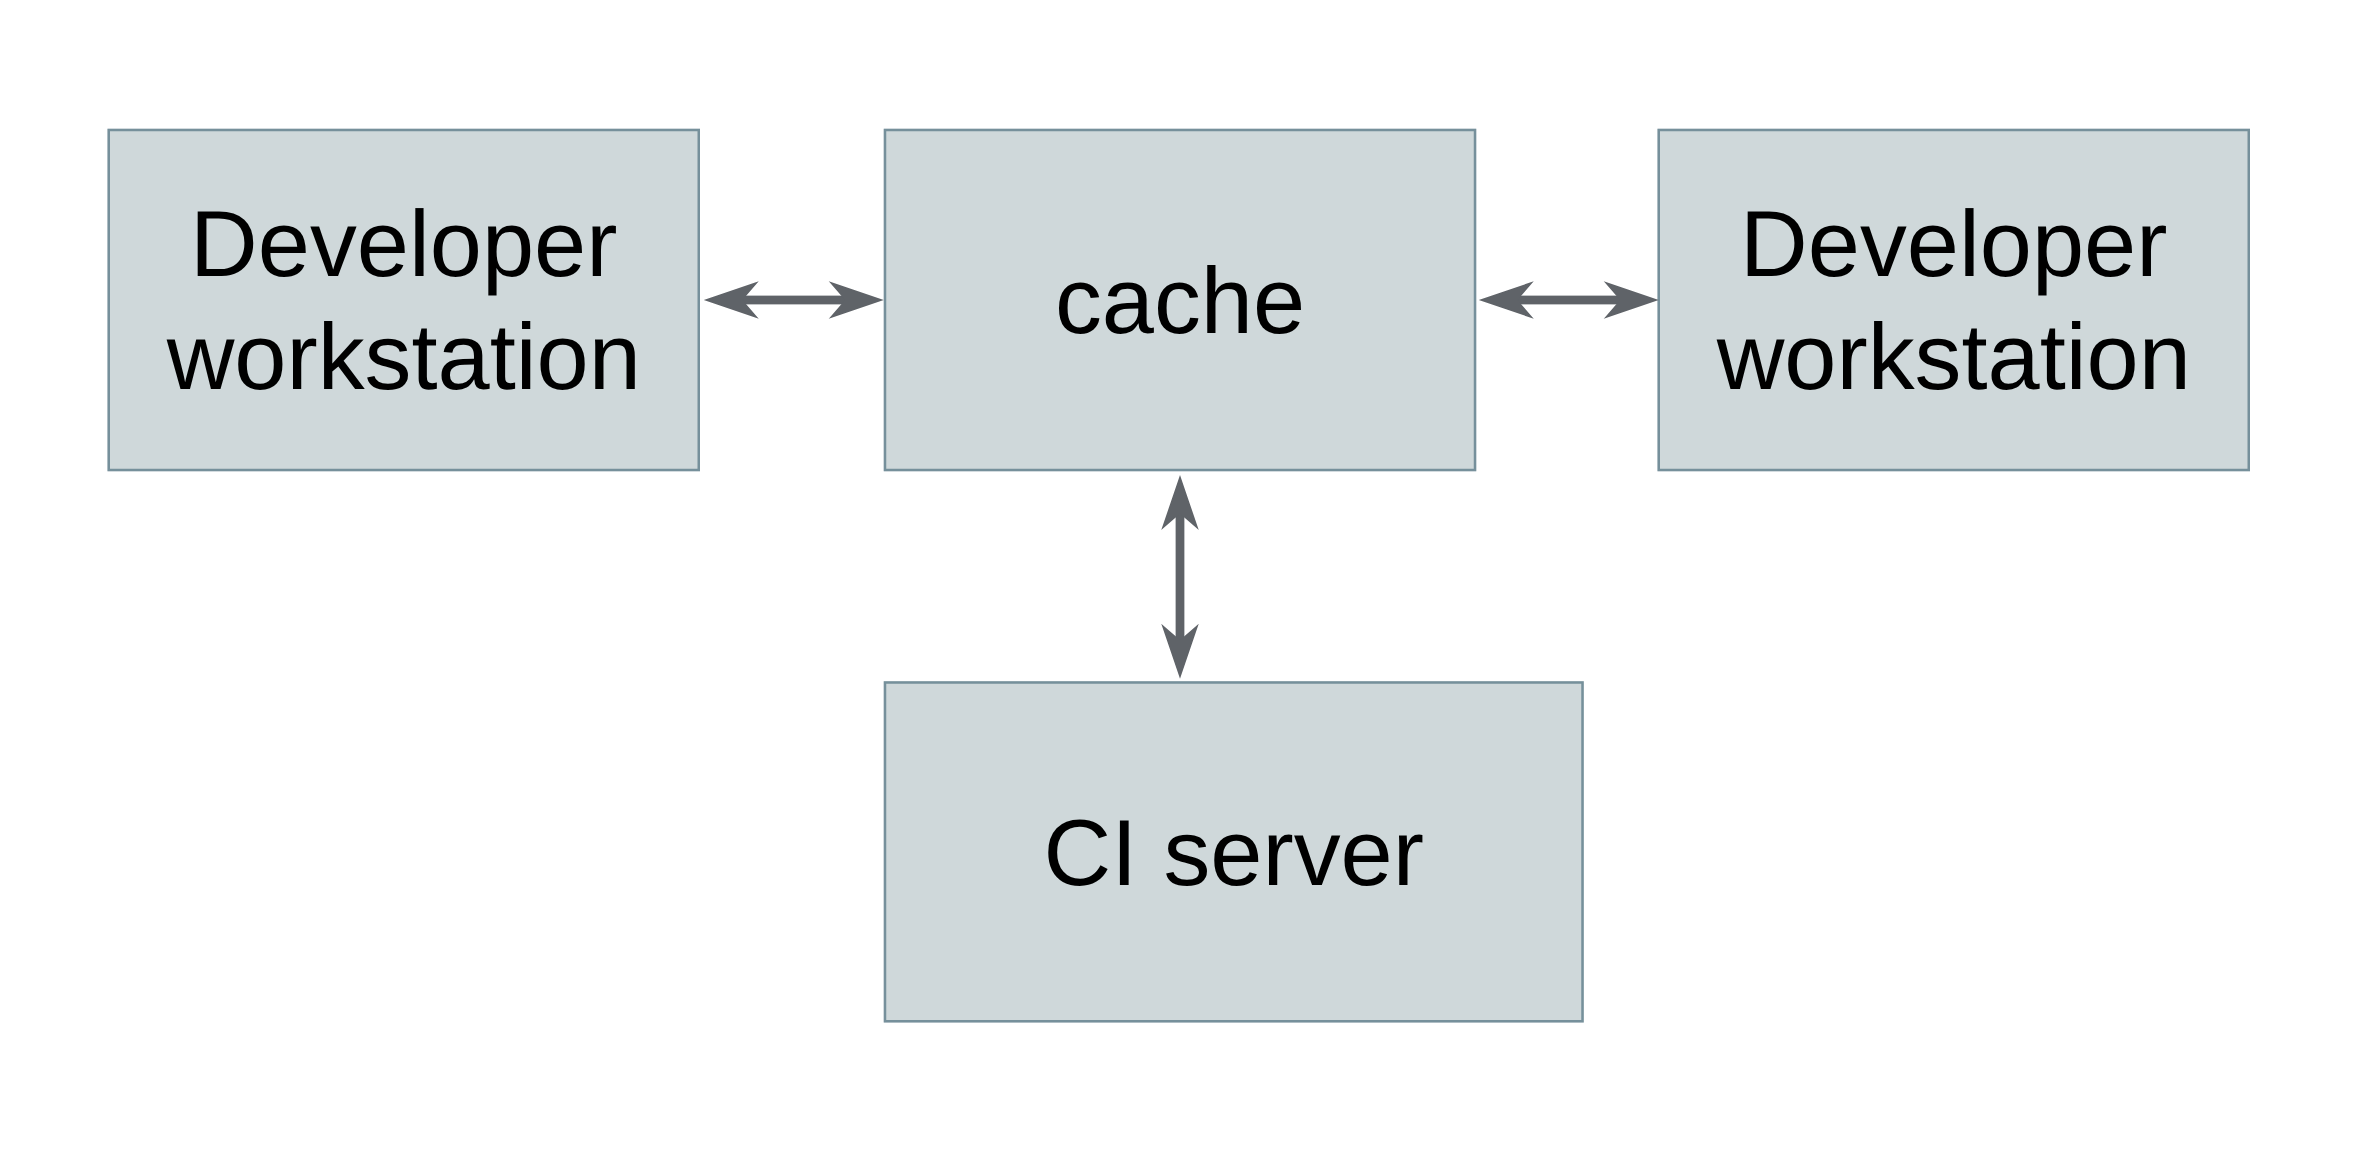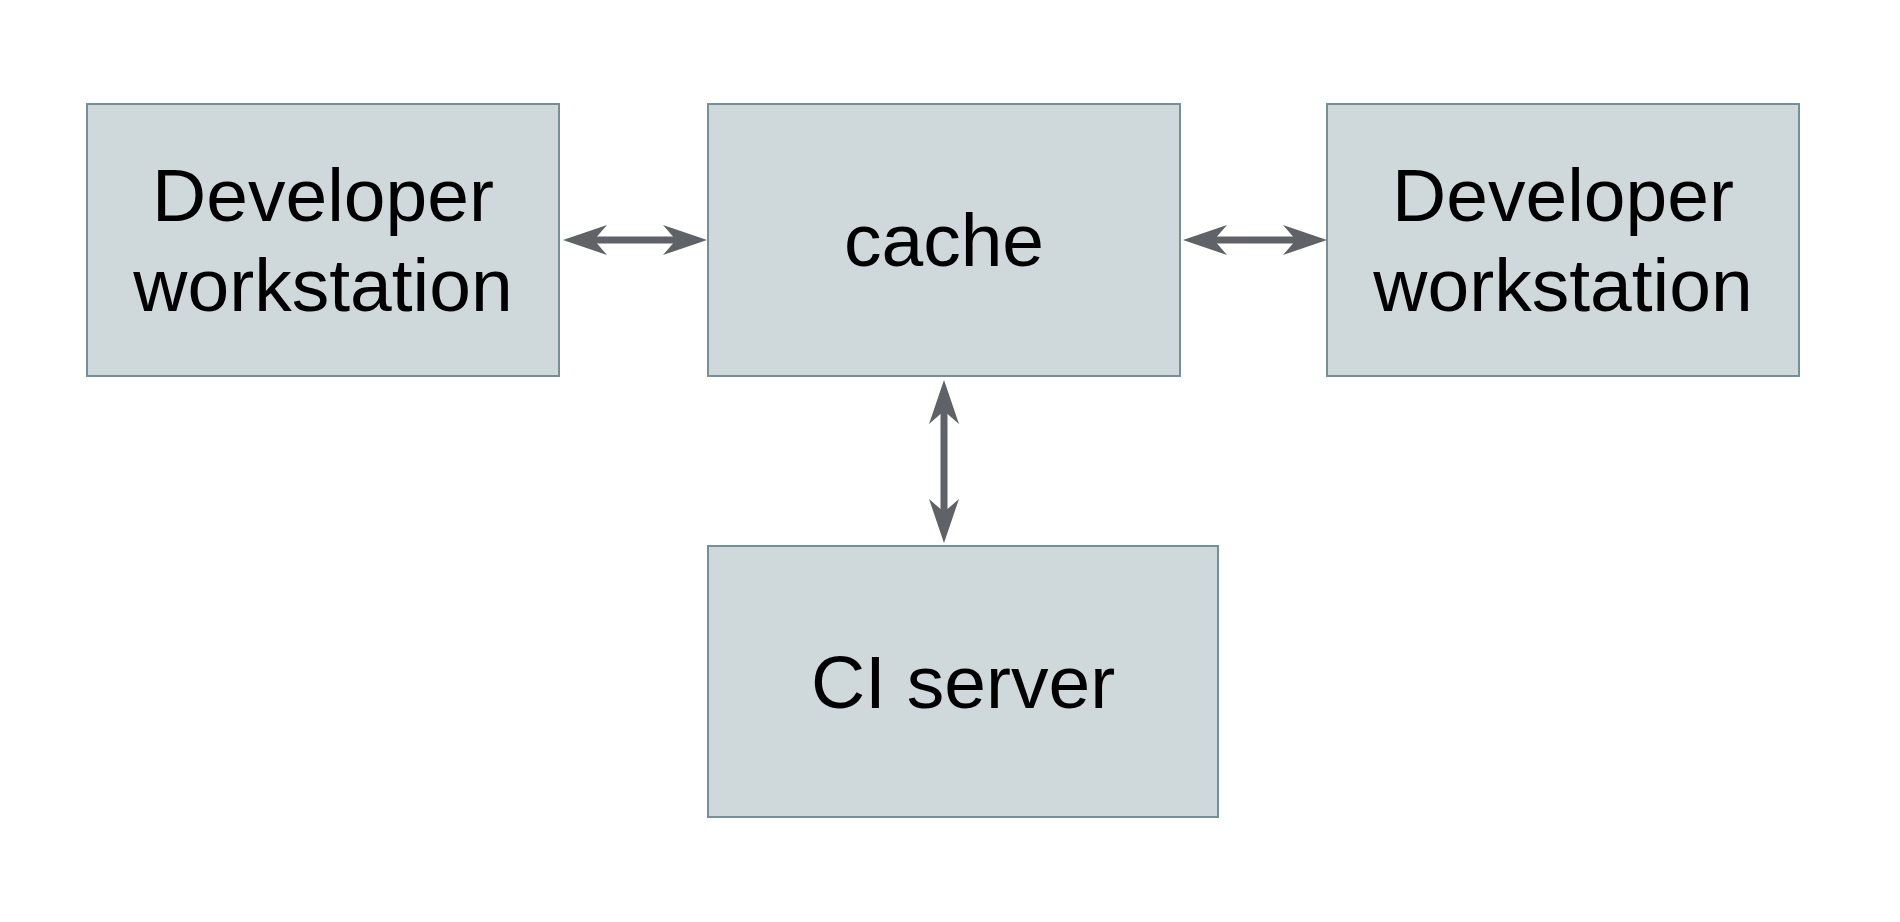--- a/index.html
+++ b/index.html
@@ -29,21 +29,21 @@
     justify-content: center;
     text-align: center;
     color: var(--text);
     font-size: 75px;
     line-height: 90px;
     font-weight: 400;
   }
   .node-left   { left: 86px;   top: 103px; width: 474px; height: 274px; }
   .node-center { left: 707px;  top: 103px; width: 474px; height: 274px; }
   .node-right  { left: 1326px; top: 103px; width: 474px; height: 274px; }
-  .node-bottom { left: 707px;  top: 545px; width: 512px; height: 273px; }
+  .node-bottom { left: 707px;  top: 545px; width: 560px; height: 273px; }
   .edge { position: absolute; }
   .edge-left  { left: 561px;  top: 216px; }
   .edge-right { left: 1181px; top: 216px; }
   .edge-down  { left: 920px;  top: 378px; }
 </style>
 </head>
 <body>
 
 <div class="canvas">
 

